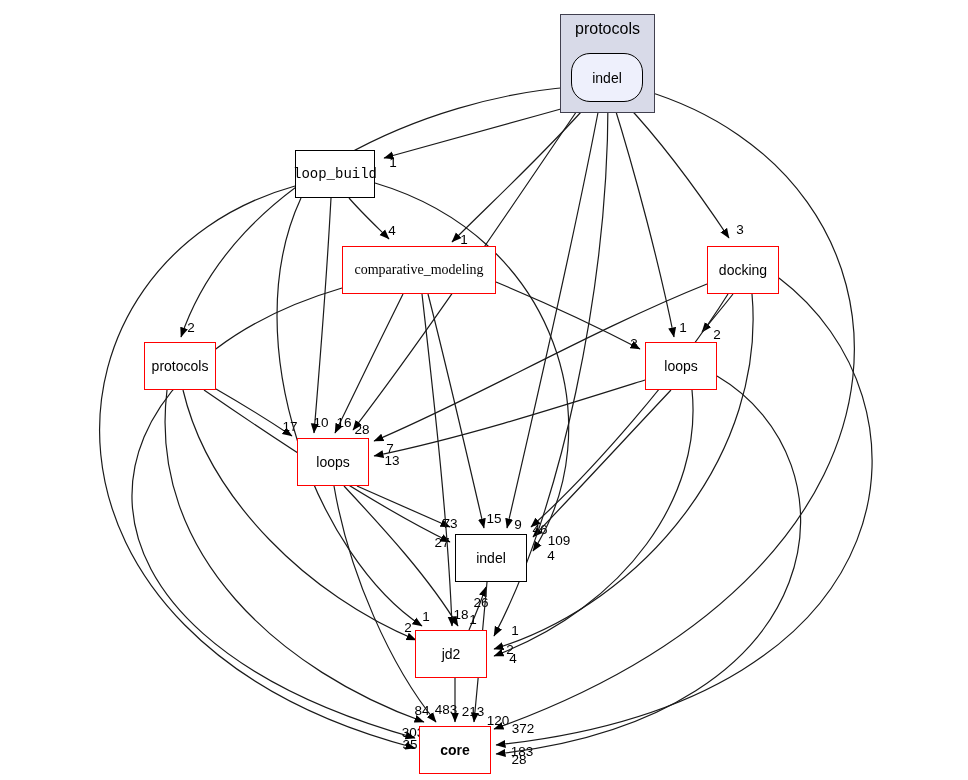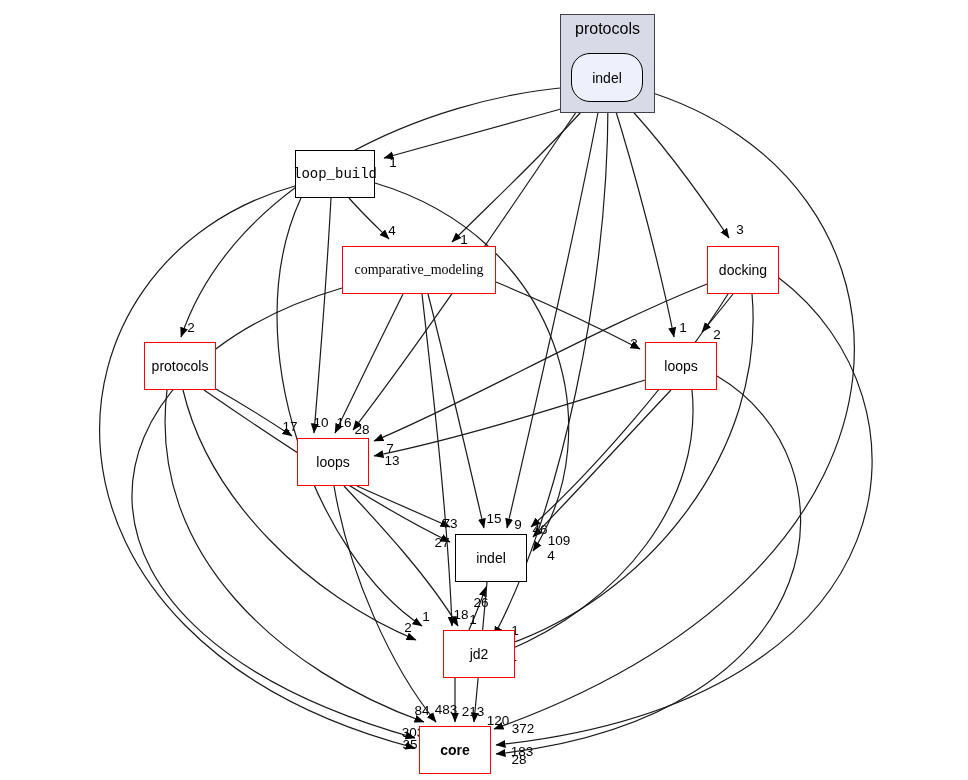--- a/index.html
+++ b/index.html
@@ -233,21 +233,21 @@
   </div>
 
   <div class="node red" style="left:297px;top:438px;width:72px;height:48px;">
     <span>loops</span>
   </div>
 
   <div class="node" style="left:455px;top:534px;width:72px;height:48px;">
     <span>indel</span>
   </div>
 
-  <div class="node red" style="left:443px;top:630px;width:72px;height:48px;">
+  <div class="node red" style="left:415px;top:630px;width:72px;height:48px;">
     <span>jd2</span>
   </div>
 
   <div class="node red" style="left:419px;top:726px;width:72px;height:48px;font-weight:bold;">
     <span>core</span>
   </div>
 
 </div>
 
 </body></html>

